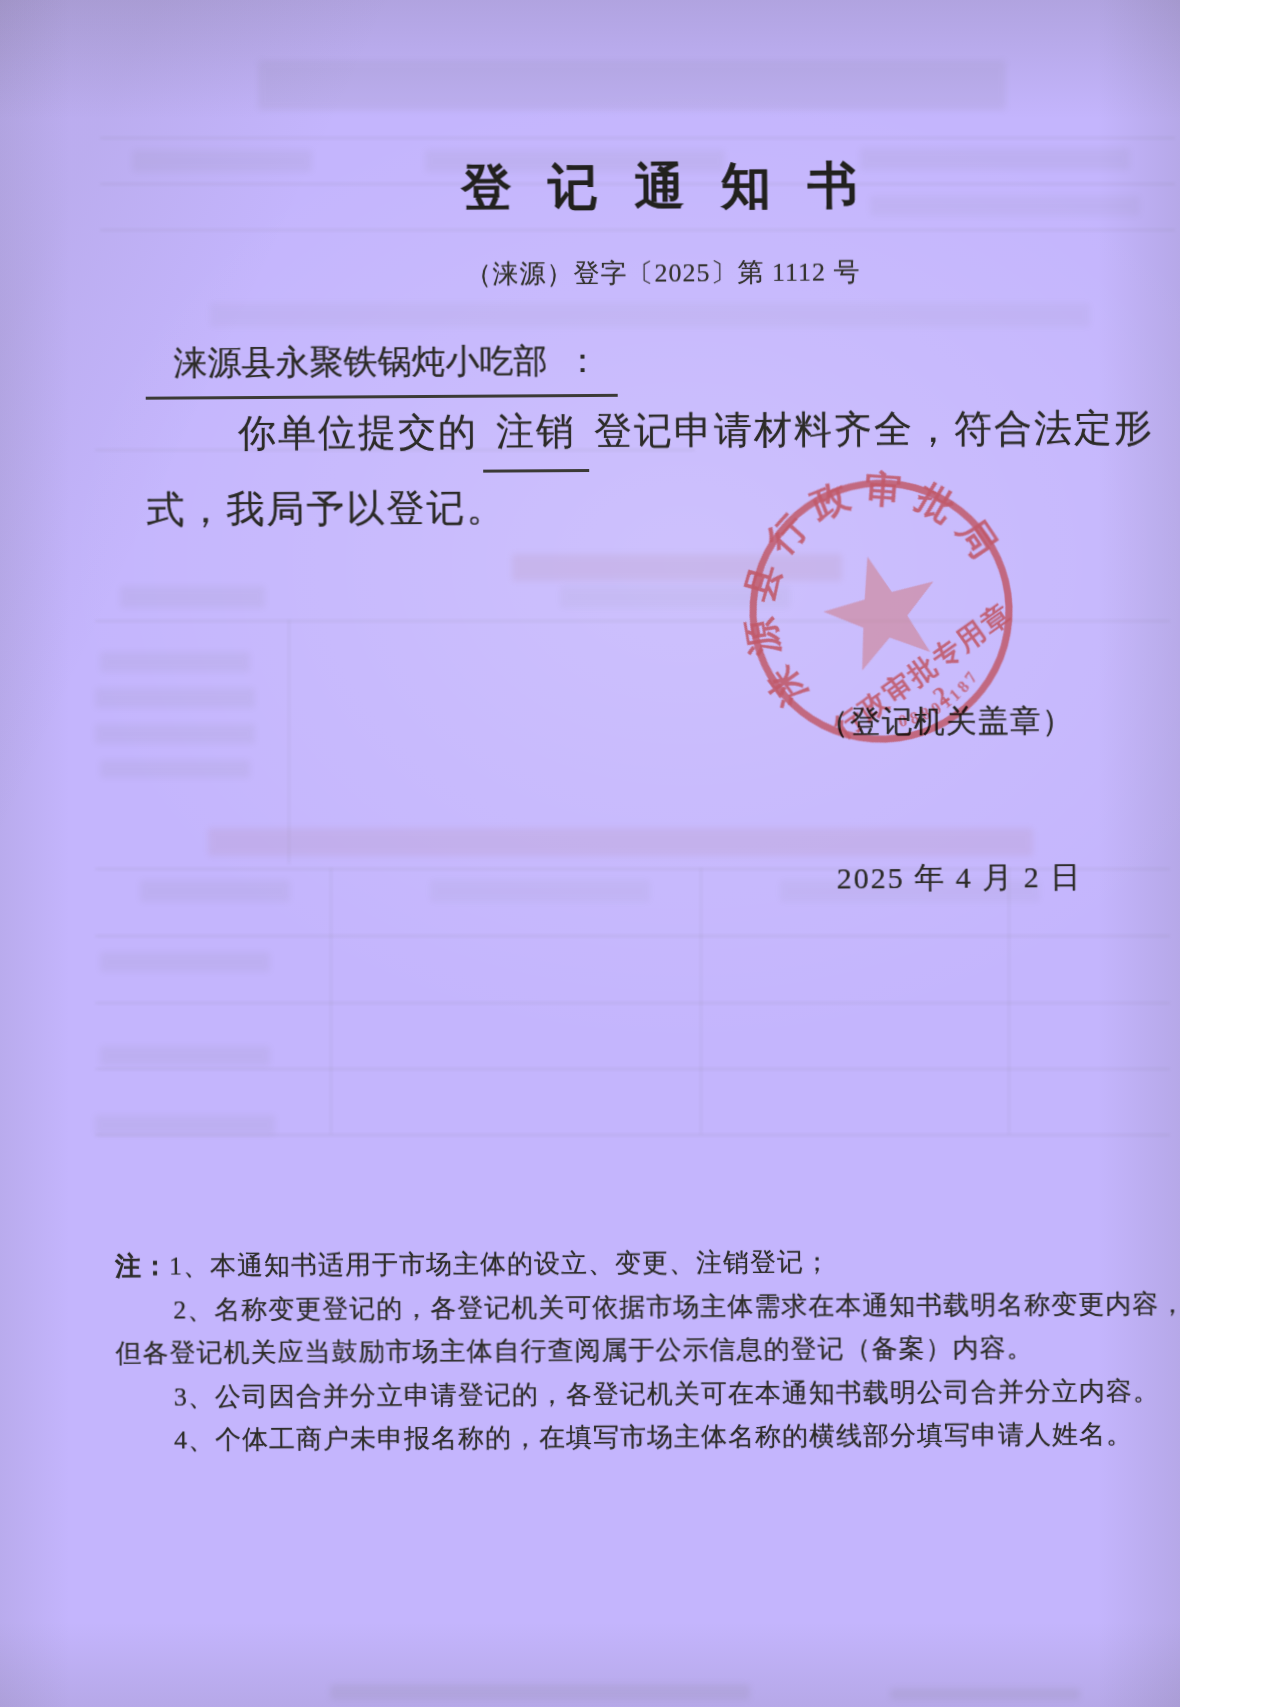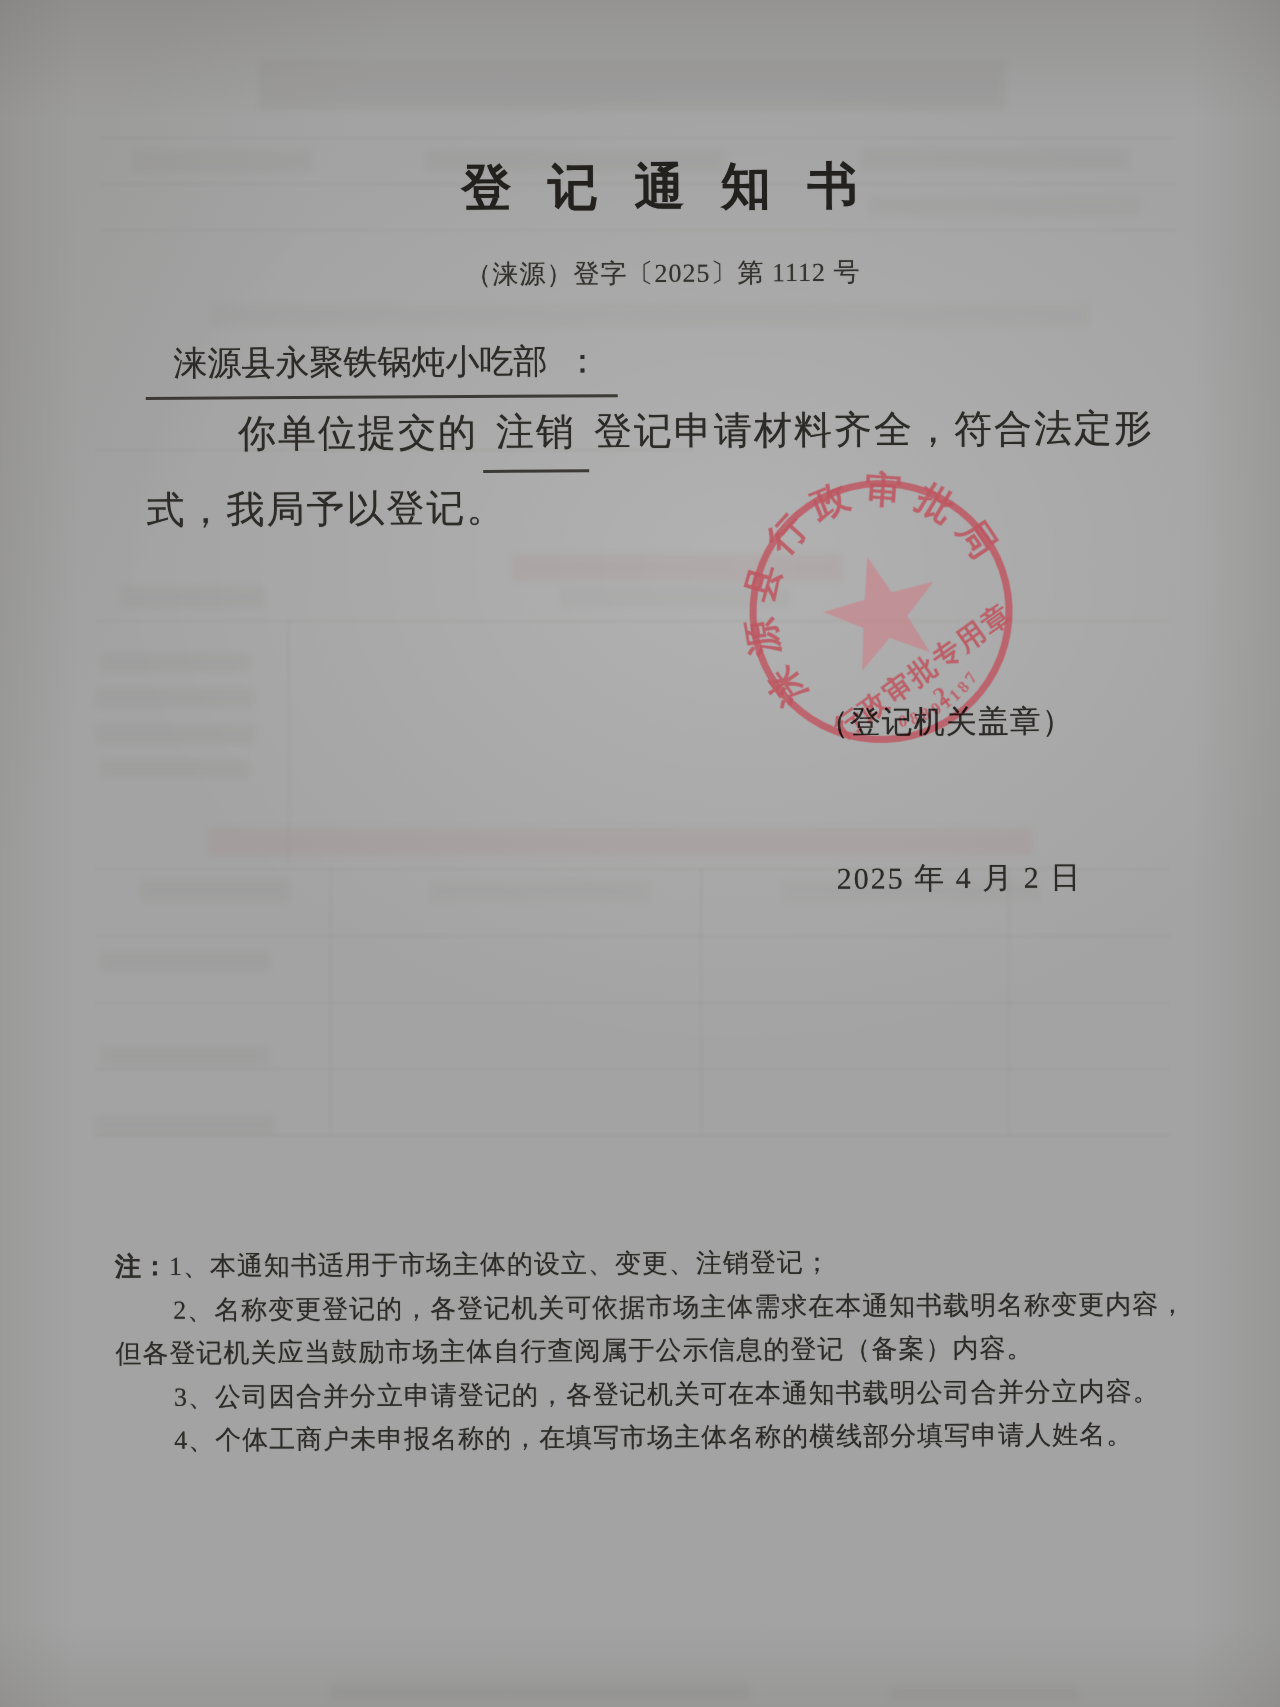--- a/index.html
+++ b/index.html
@@ -1,18 +1,18 @@
 <!DOCTYPE html>
 <html><head>
 <meta charset="utf-8">
 <style>
   html,body{margin:0;padding:0;}
   .page{
-    position:relative; width:1280px; height:1707px; overflow:hidden;
-    background:#a3a3a3;
+    position:relative; width:1180px; height:1707px; overflow:hidden;
+    background:#c4b5fd;
     font-family:"Liberation Serif","DejaVu Serif",serif;
     color:#2f2e2b;
   }
   
   .shade{position:absolute; inset:0; pointer-events:none;}
   .shade.s1{background:radial-gradient(ellipse 900px 700px at 58% 33%, rgba(255,255,255,.16), rgba(255,255,255,0) 70%);}
   .shade.s2{background:linear-gradient(180deg, rgba(60,55,48,.14), rgba(60,55,48,0) 7%),
                        linear-gradient(0deg, rgba(60,55,48,.10), rgba(60,55,48,0) 5%);}
   .shade.s3{background:linear-gradient(90deg, rgba(60,55,48,.08), rgba(60,55,48,0) 6%),
                        linear-gradient(270deg, rgba(60,55,48,.10), rgba(60,55,48,0) 7%);}

